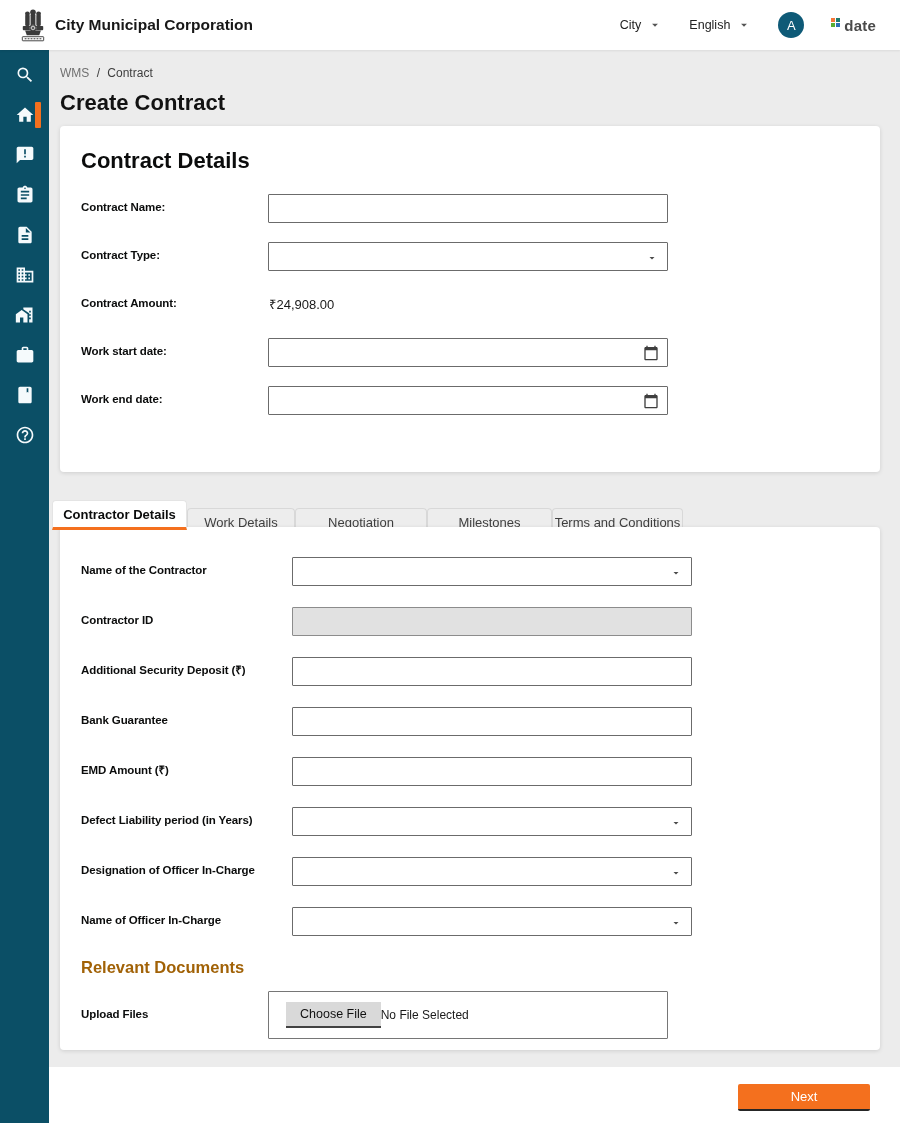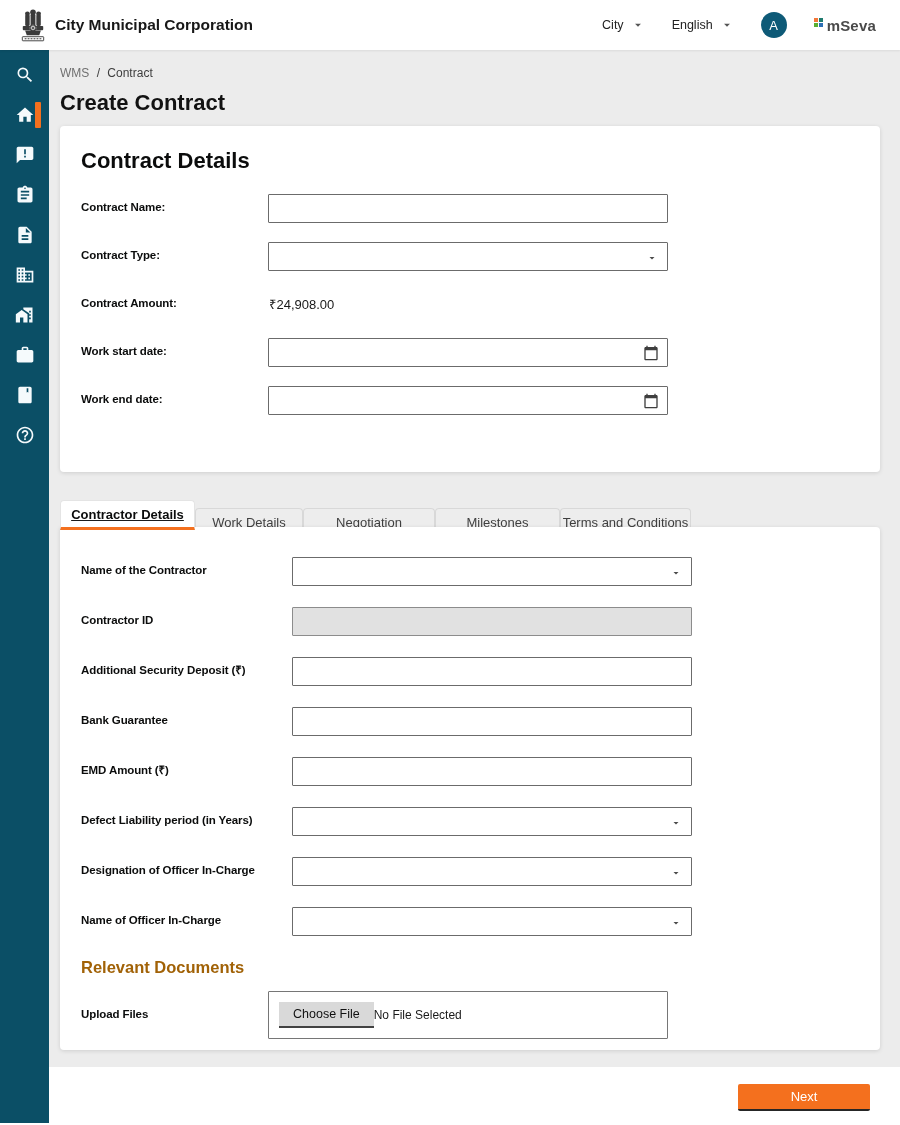--- a/index.html
+++ b/index.html
@@ -53,33 +53,33 @@
     line-height:1.35;letter-spacing:-0.1px;padding-right:10px;}
   .control{width:400px;height:29px;border:1px solid #6b6b6b;background:#fff;border-radius:1px;
     position:relative;font-size:13px;padding:0 8px;}
   input.control{outline:none;}
   input.control:disabled{background:#E1E1E1;border-color:#8c8c8c;}
   .selectc,.datec{cursor:pointer;}
   .caret{position:absolute;right:9px;top:9px;width:12px;height:12px;fill:#4a4a4a;}
   .cal{position:absolute;right:8px;top:6px;width:16px;height:16px;fill:#3f3f3f;}
   .static-val{font-size:13px;color:#181818;padding-left:1px;}
   
-  .tabs{position:absolute;top:450px;left:11px;height:27px;display:flex;text-decoration:underline;}
+  .tabs{position:absolute;top:450px;left:3px;height:27px;display:flex;}
   .tab{height:27px;display:flex;align-items:center;justify-content:center;font-size:13px;
     color:#3f3f3f;background:#EDEDED;border:1px solid #D8D8D8;border-bottom:none;
     border-radius:4px 4px 0 0;cursor:pointer;}
   .tab + .tab{border-left:1px solid #D8D8D8;margin-top:8px;}
   .tab.active{background:#fff;font-weight:700;color:#0B0C0C;border-color:#E4E4E4;
     border-bottom:3px solid var(--accent);height:30px;z-index:3;}
   .tw0{width:135px;} .tw1{width:108px;} .tw2{width:132px;} .tw3{width:125px;} .tw4{width:131px;}
   
   .docs-heading{font-size:16.5px;font-weight:700;color:#a16207;margin:12px 0 14px 0;}
   .upload-row{display:flex;align-items:center;}
   .upload-box{width:400px;height:48px;border:1px solid #767676;border-radius:1px;background:#fff;
-    display:flex;align-items:center;padding-left:10px;}
+    display:flex;align-items:center;padding-left:17px;}
   .choose-file{background:#D9D9D9;border:none;border-bottom:2px solid #424242;
     font-family:"Liberation Sans",sans-serif;font-size:12.5px;color:#111;
     padding:5px 14px;cursor:pointer;}
   .no-file{font-size:12px;color:#1a1a1a;text-align:right;}
   
   .footer{position:absolute;top:1067px;left:42px;width:851px;height:58px;background:#fff;}
   .next-btn{position:absolute;right:23px;top:17px;width:132px;height:27px;background:var(--accent);
     color:#fff;font-family:"Liberation Sans",sans-serif;font-size:13px;border:none;
     border-bottom:2px solid #262626;border-radius:2px;cursor:pointer;}
 </style>
@@ -125,21 +125,21 @@
     <div class="avatar">
       <span>A</span>
     </div>
     <div class="brand">
       <span class="brand-mark">
           <i class="m1"></i>
           <i class="m2"></i>
           <i class="m3"></i>
           <i class="m4"></i>
         </span>
-      <span class="brand-name">mSeva</span>
+      <span class="brand-name">date</span>
     </div>
   </div>
 </div>
 
 <div class="sidebar">
   <div class="nav-item">
     <svg viewBox="0 0 24 24">
         <path d="M15.5 14h-.79l-.28-.27A6.471 6.471 0 0 0 16 9.5 6.5 6.5 0 1 0 9.5 16c1.61 0 3.09-.59 4.23-1.57l.27.28v.79l5 4.99L20.49 19l-4.99-5zm-6 0C7.01 14 5 11.99 5 9.5S7.01 5 9.5 5 14 7.01 14 9.5 11.99 14 9.5 14z"></path>
       </svg>
   </div>

